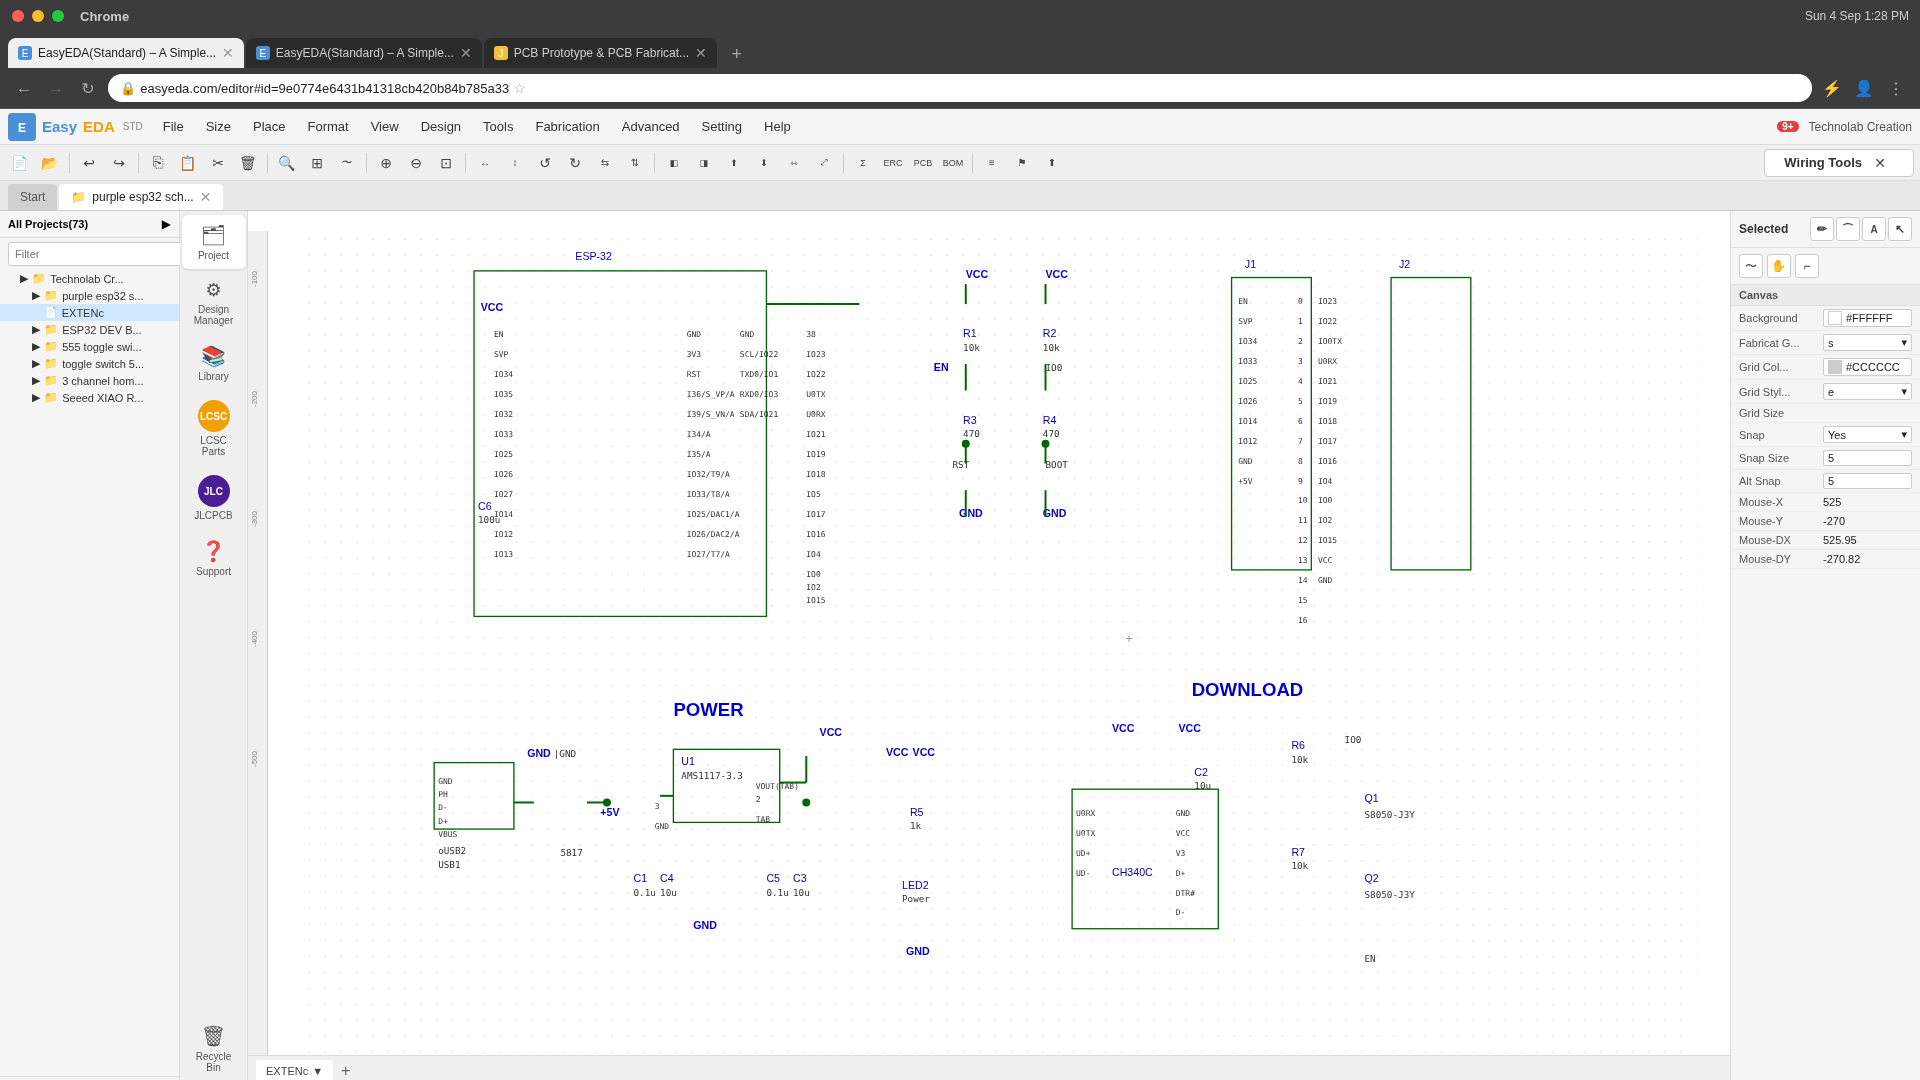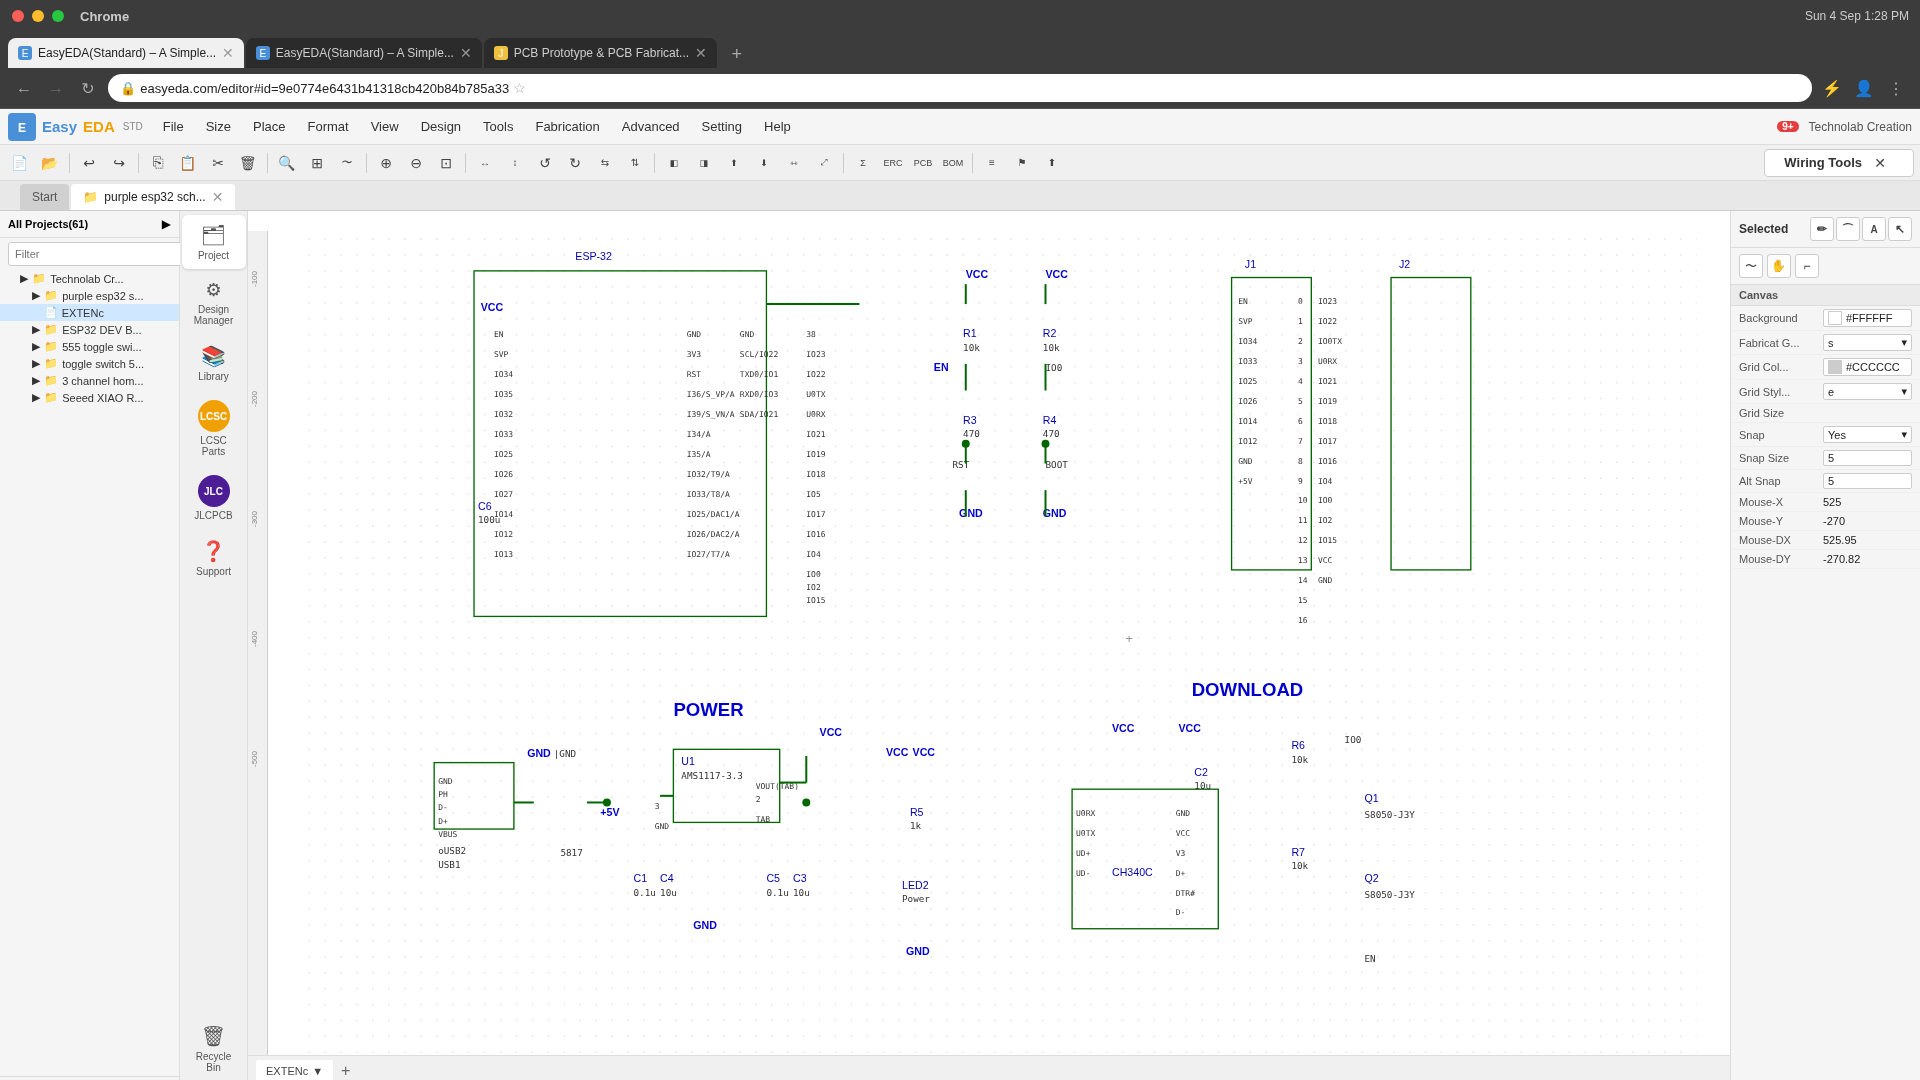--- a/index.html
+++ b/index.html
@@ -147,21 +147,21 @@
     }
     #wiring-tools-label { font-size: 13px; font-weight: 600; color: #333; }
 
     
     #editor-tabs {
       height: 30px;
       background: #e8e8e8;
       border-bottom: 1px solid #ccc;
       display: flex;
       align-items: flex-end;
-      padding: 0 20px;
+      padding: 0 8px;
       gap: 2px;
     }
     .editor-tab {
       height: 26px;
       padding: 0 12px;
       background: #d0d0d0;
       border-radius: 4px 4px 0 0;
       display: flex;
       align-items: center;
       gap: 6px;
@@ -500,21 +500,21 @@
     <span class="tab-folder-icon">📁</span>
     <span>purple esp32 sch...</span>
     <span class="tab-close">✕</span>
   </div>
 </div>
 
 <div id="main-layout">
 
   <div id="left-sidebar">
     <div id="sidebar-header">
-      <span style="font-size:11px;font-weight:bold;">All Projects(61)</span>
+      <span style="font-size:11px;font-weight:bold;">All Projects(73)</span>
       <span style="margin-left:auto;cursor:pointer;">▶</span>
     </div>
     <input id="filter-input" placeholder="Filter" type="text" style="">
 
     <div id="project-tree" style="overflow-y:auto;flex:1;">
       <div class="tree-item tree-indent1">
         <span>▶</span>
         <span>📁</span>
         <span>Technolab Cr...</span>
       </div>

